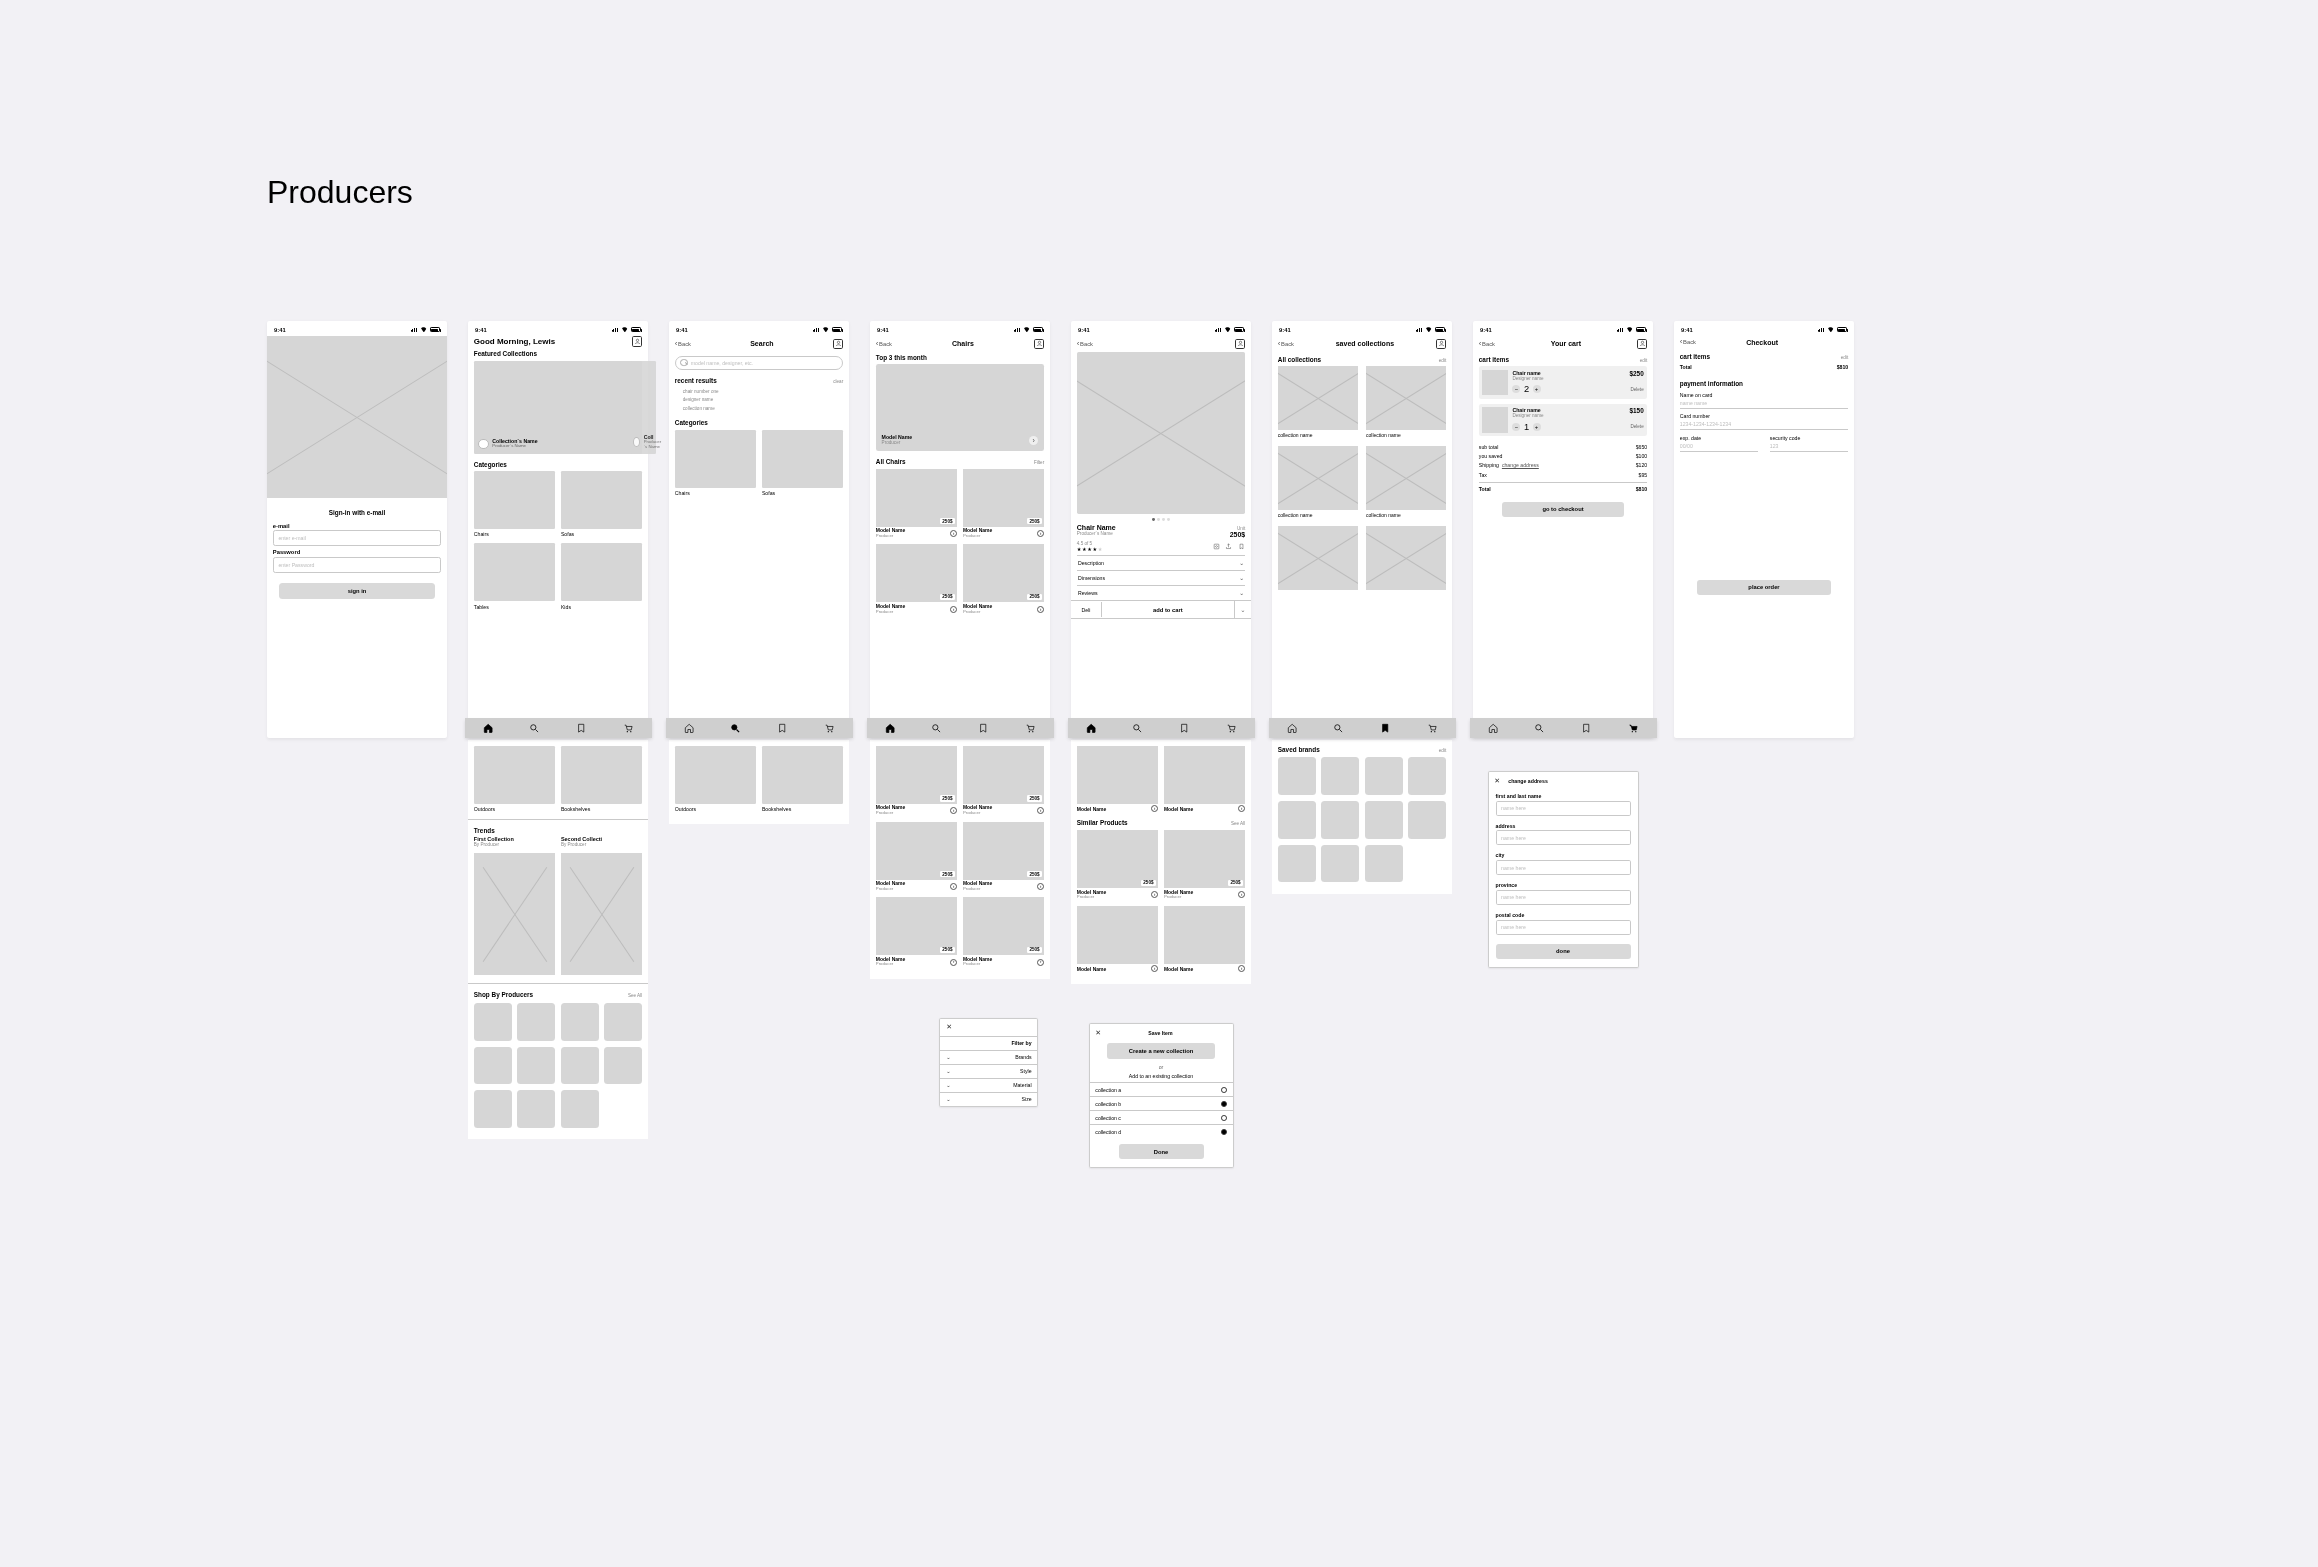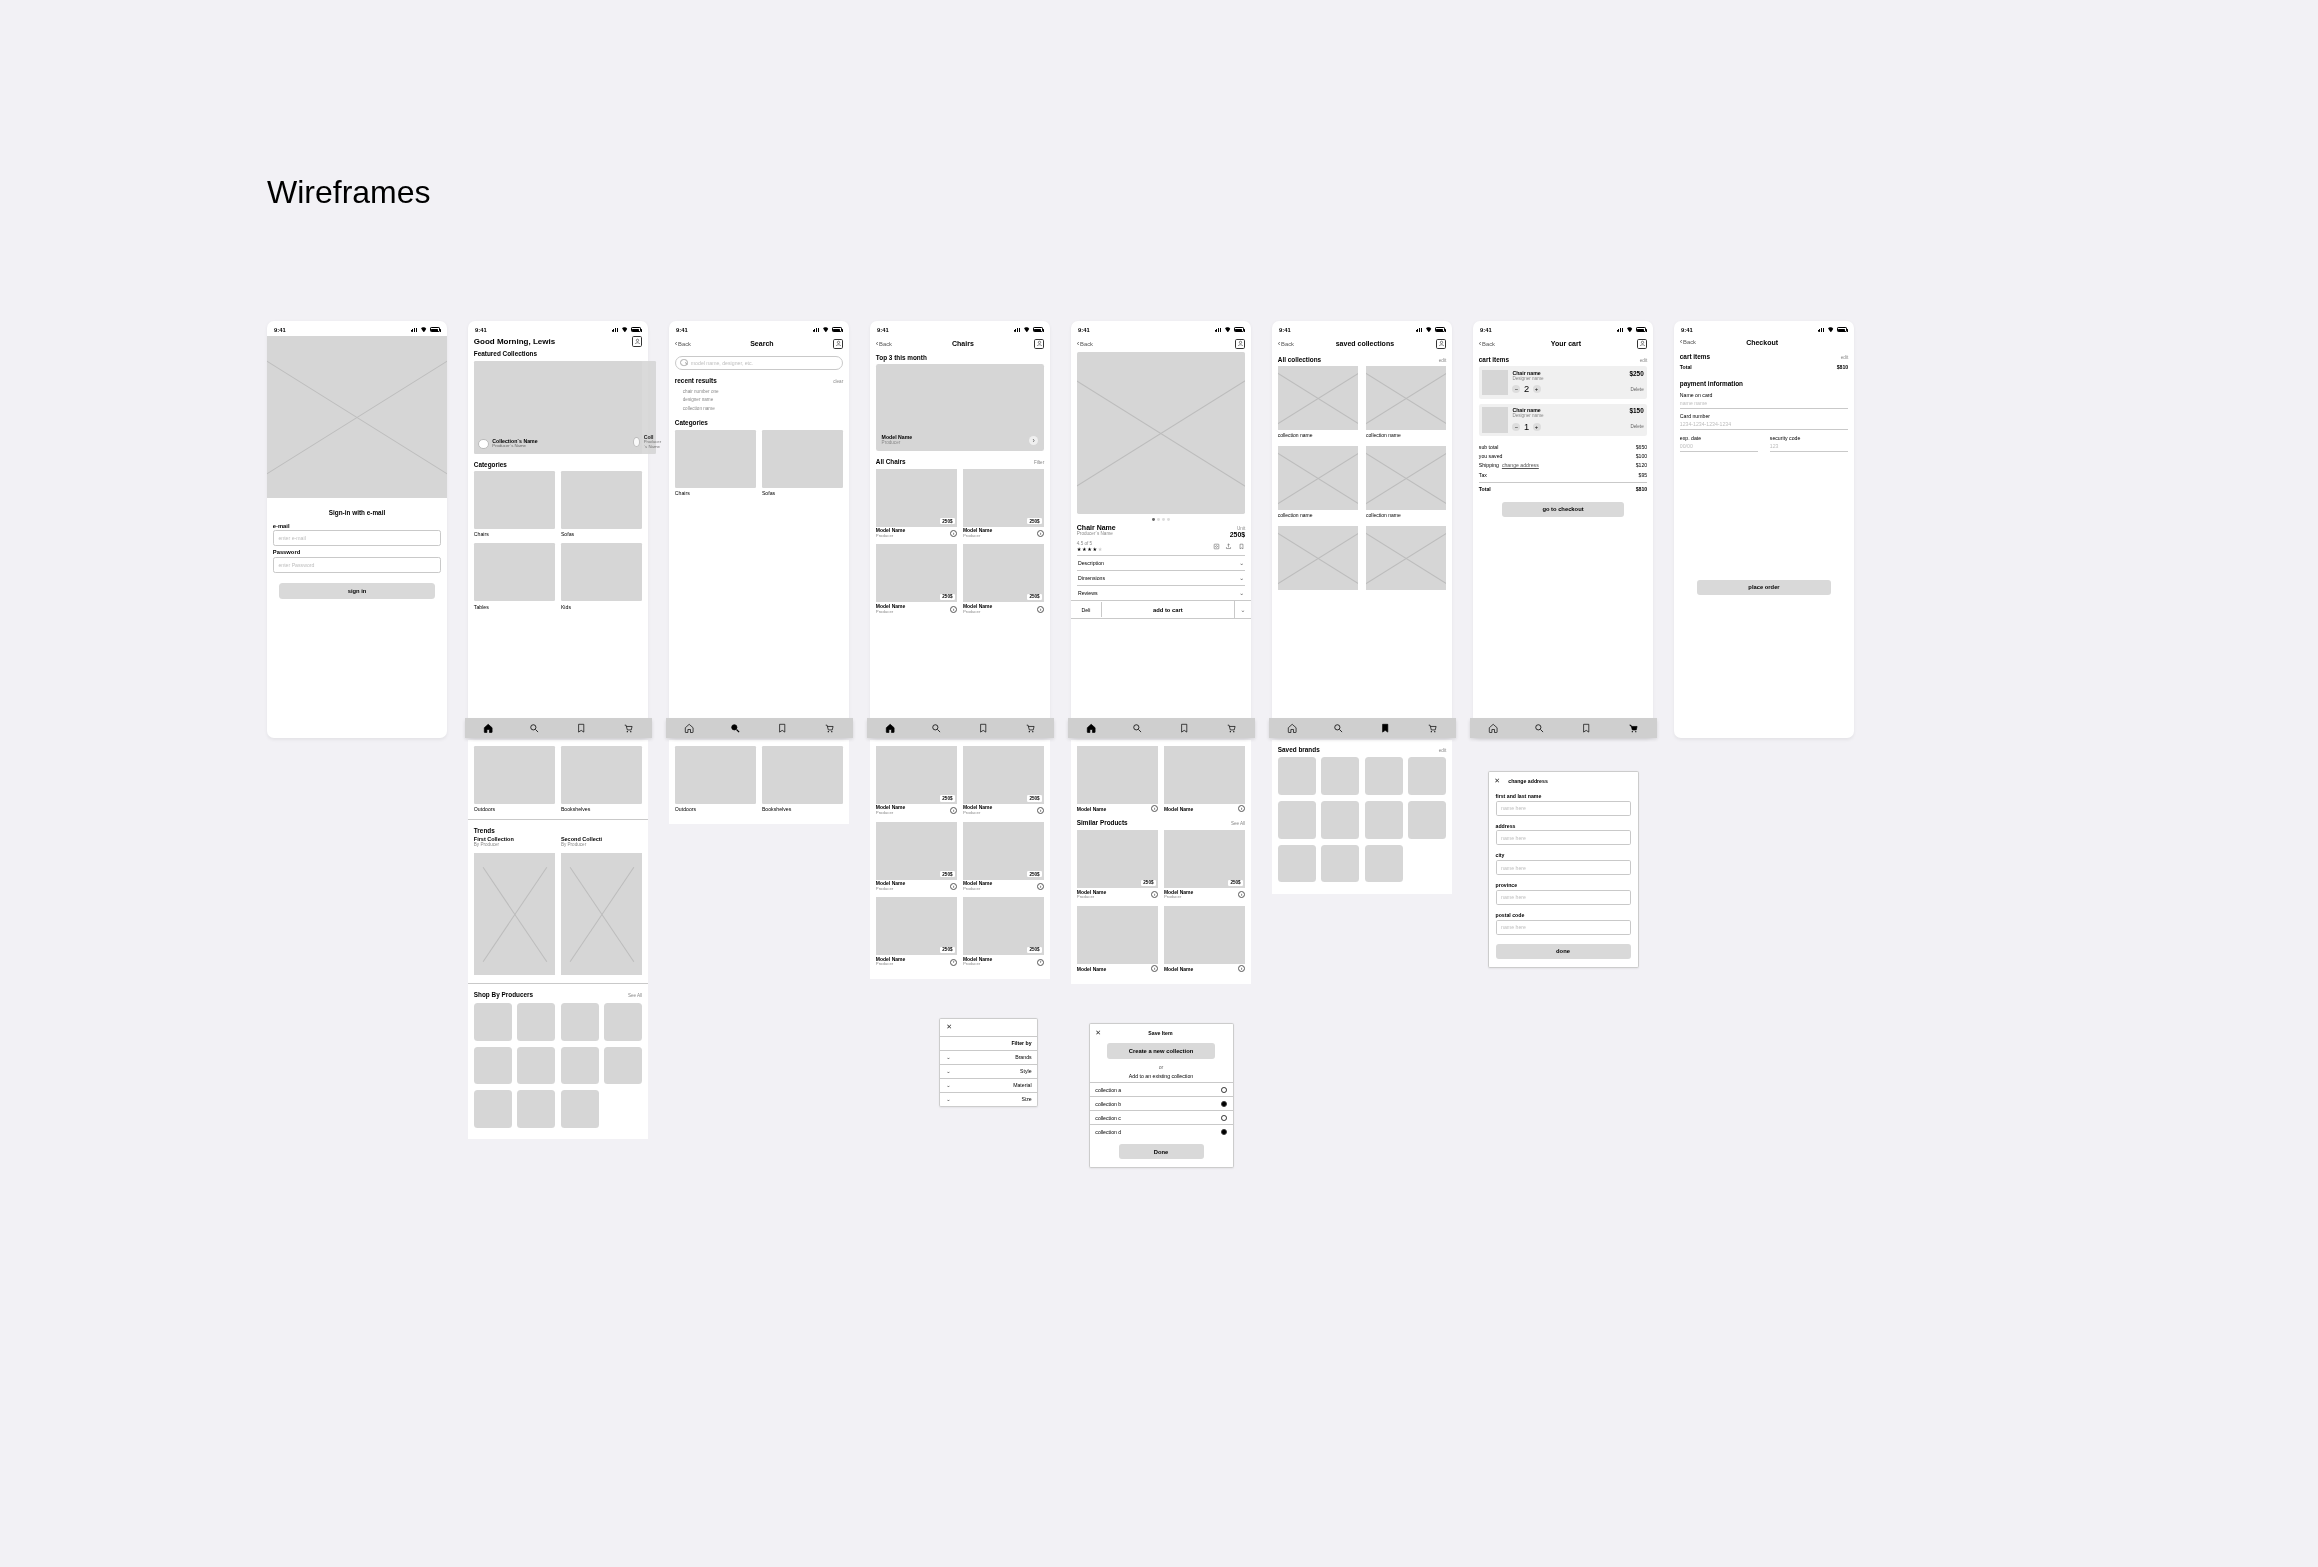--- a/index.html
+++ b/index.html
@@ -21,21 +21,21 @@
     background:var(--bg);
     font-family:-apple-system,Helvetica,Arial,sans-serif;
     color:var(--txt);
     width:2319px;
   }
   .canvas{width:2319px;padding:174px 0 232px 0;}
   .title{font-size:32px;font-weight:500;margin:0 0 110px 267px;}
   .board{display:flex;gap:21px;align-items:flex-start;margin-left:267px;}
   .col{display:flex;flex-direction:column;gap:16px;align-items:flex-start;}
 
-  .device{width:180px;background:var(--device);border-radius:7px;
+  .device{width:180px;background:var(--device);border-radius:2px;
     box-shadow:0 1.2px 3.5px rgba(0,0,0,.06);position:relative;overflow:visible;}
   .device.short{min-height:417px;}
   .statusbar{display:flex;align-items:center;justify-content:space-between;
     padding:5.8px 7px 3.5px;font-size:5.8px;font-weight:600;}
   .statusbar .icons{display:flex;gap:2.3px;align-items:center;}
   .sig,.wifi,.batt{display:inline-block;}
   .sig{width:7.5px;height:4.6px;background:
     linear-gradient(#000,#000) 0 2.9px/1.2px 1.7px no-repeat,
     linear-gradient(#000,#000) 1.7px 1.7px/1.2px 2.9px no-repeat,
     linear-gradient(#000,#000) 3.5px 0.6px/1.2px 4px no-repeat,
@@ -211,21 +211,21 @@
   .feat .avc{width:10.4px;height:10.4px;border-radius:50%;background:#fff;border:0.6px solid #bbb;}
   .feat .t{font-size:5.2px;font-weight:700;line-height:1.05;}
   .feat .s{font-size:4.3px;color:#666;line-height:1.05;}
   .feat.peek{position:absolute;right:-14px;top:0;width:25.5px;height:93px;
     border-radius:1.2px;opacity:.9;}
 </style>
 </head>
 <body>
 
 <div class="canvas">
-  <h1 class="title">Wireframes</h1>
+  <h1 class="title">Producers</h1>
 
   <div class="board">
 
     <div class="col">
       <div class="device short">
         <div class="statusbar">
           <span>9:41</span>
           <span class="icons">
               <span class="sig"></span>
               <span class="wifi"></span>

